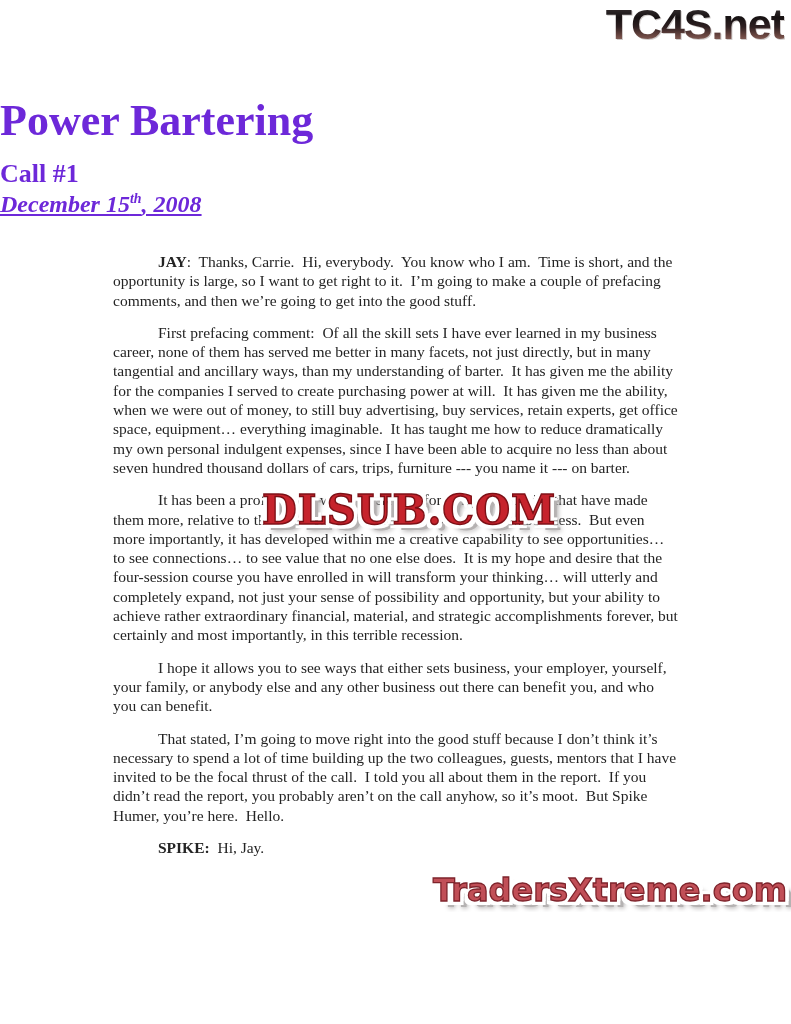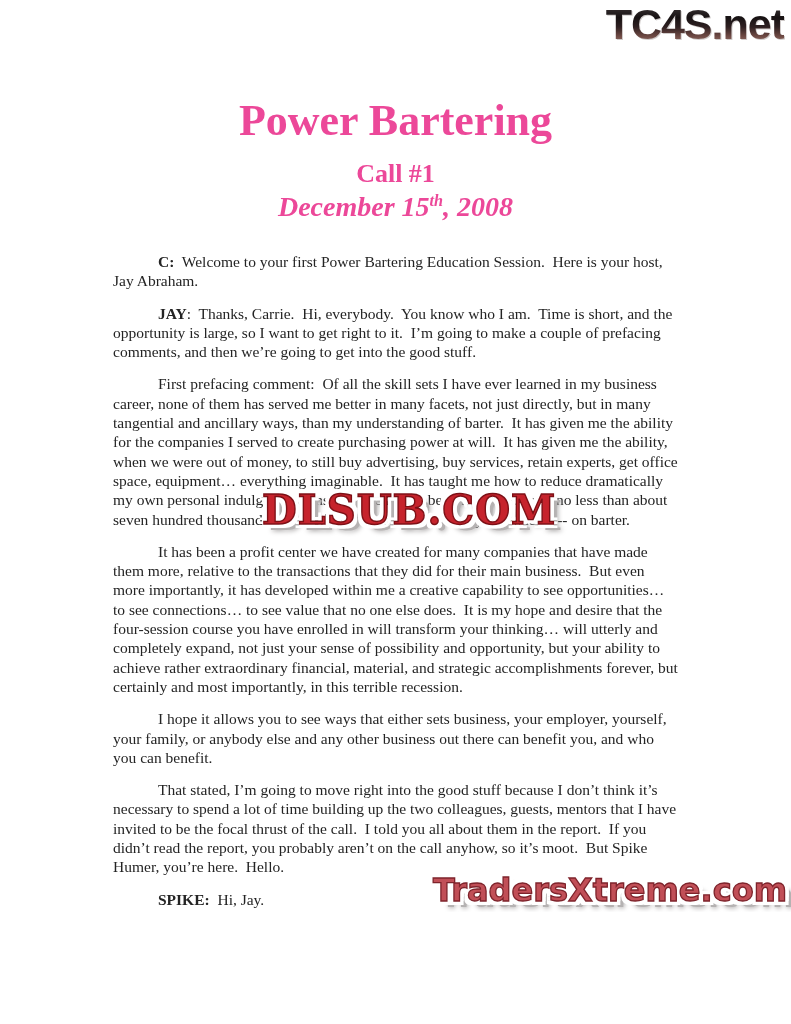--- a/index.html
+++ b/index.html
@@ -35,41 +35,41 @@
     color: transparent;
     filter: drop-shadow(1px 1px 0 rgba(170,160,158,0.55));
   }
 
   
   .title-block {
     position: absolute;
     top: 96px;
     left: 0;
     width: 100%;
-    text-align: center;
-    color: #ec4899;
+    color: #6d28d9;
   }
   .title-main {
     font-size: 44px;
     font-weight: bold;
     line-height: 1.15;
     margin: 0;
   }
   .title-sub {
     font-size: 26px;
     font-weight: bold;
     line-height: 1.15;
     margin: 12px 0 0 0;
   }
   .title-date {
-    font-size: 28px;
+    font-size: 24px;
     font-weight: bold;
     font-style: italic;
     line-height: 1.15;
     margin: 3px 0 0 0;
+    text-decoration: underline;
   }
   .title-date sup {
     font-size: 0.58em;
     vertical-align: super;
     line-height: 0;
   }
 
   
   .body-text {
     position: absolute;
@@ -145,21 +145,20 @@
 
   <div class="tc4s-logo">TC4S.net</div>
 
   <div class="title-block">
     <div class="title-main">Power Bartering</div>
     <div class="title-sub">Call #1</div>
     <div class="title-date"><span>December 15</span><sup>th</sup><span>, 2008</span></div>
   </div>
 
   <div class="body-text" id="paragraphs">
-      <p class="para"><b>C:</b>  Welcome to your first Power Bartering Education Session.  Here is your host, Jay Abraham.</p>
       <p class="para"><b>JAY</b>:  Thanks, Carrie.  Hi, everybody.  You know who I am.  Time is short, and the opportunity is large, so I want to get right to it.  I’m going to make a couple of prefacing comments, and then we’re going to get into the good stuff.</p>
       <p class="para">First prefacing comment:  Of all the skill sets I have ever learned in my business career, none of them has served me better in many facets, not just directly, but in many tangential and ancillary ways, than my understanding of barter.  It has given me the ability for the companies I served to create purchasing power at will.  It has given me the ability, when we were out of money, to still buy advertising, buy services, retain experts, get office space, equipment… everything imaginable.  It has taught me how to reduce dramatically my own personal indulgent expenses, since I have been able to acquire no less than about seven hundred thousand dollars of cars, trips, furniture --- you name it --- on barter.</p>
       <p class="para">It has been a profit center we have created for many companies that have made them more, relative to the transactions that they did for their main business.  But even more importantly, it has developed within me a creative capability to see opportunities… to see connections… to see value that no one else does.  It is my hope and desire that the four-session course you have enrolled in will transform your thinking… will utterly and completely expand, not just your sense of possibility and opportunity, but your ability to achieve rather extraordinary financial, material, and strategic accomplishments forever, but certainly and most importantly, in this terrible recession.</p>
       <p class="para">I hope it allows you to see ways that either sets business, your employer, yourself, your family, or anybody else and any other business out there can benefit you, and who you can benefit.</p>
       <p class="para">That stated, I’m going to move right into the good stuff because I don’t think it’s necessary to spend a lot of time building up the two colleagues, guests, mentors that I have invited to be the focal thrust of the call.  I told you all about them in the report.  If you didn’t read the report, you probably aren’t on the call anyhow, so it’s moot.  But Spike Humer, you’re here.  Hello.</p>
       <p class="para"><b>SPIKE:</b>  Hi, Jay.</p>
     </div>
 
   <div class="red-badge dlsub">DLSUB.COM</div>
 

